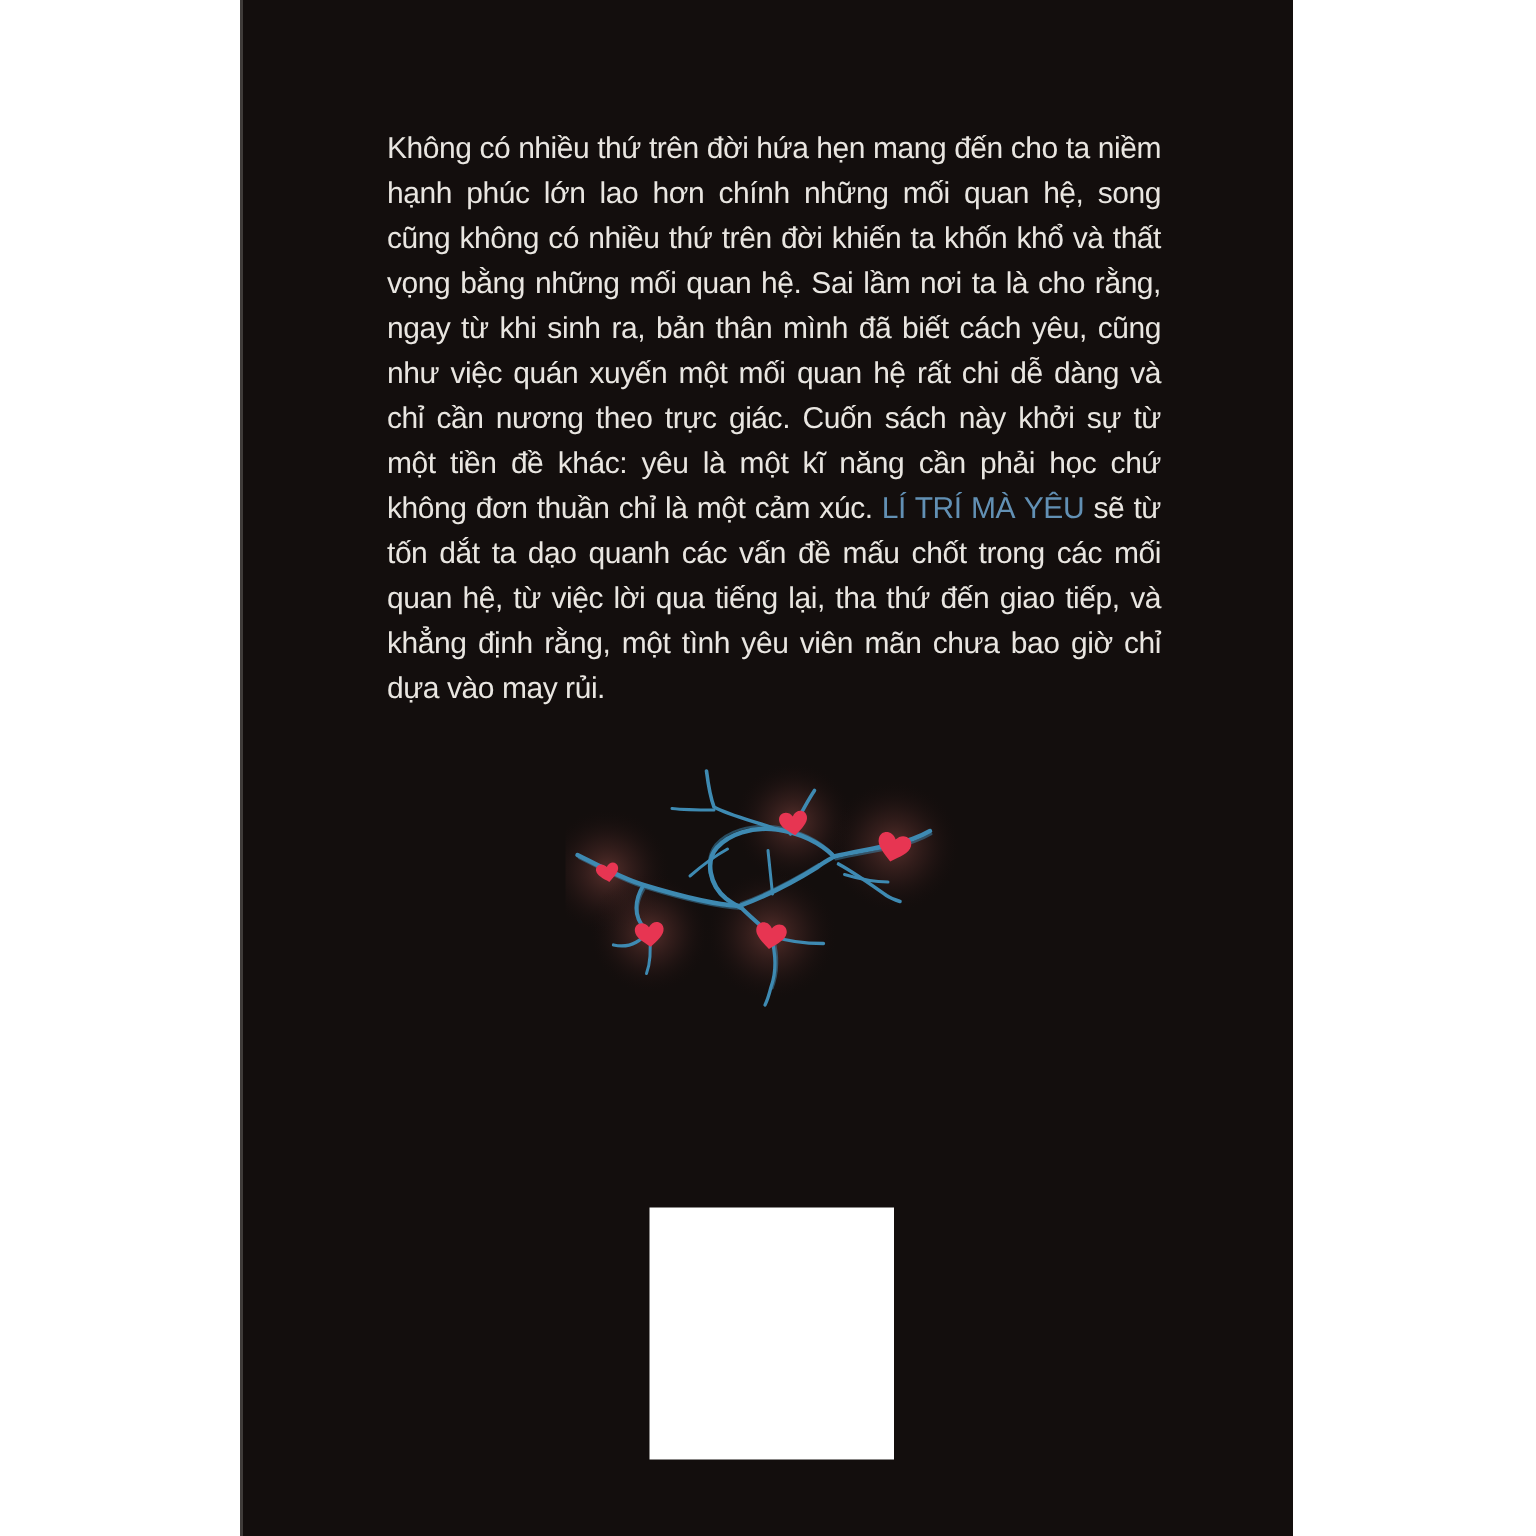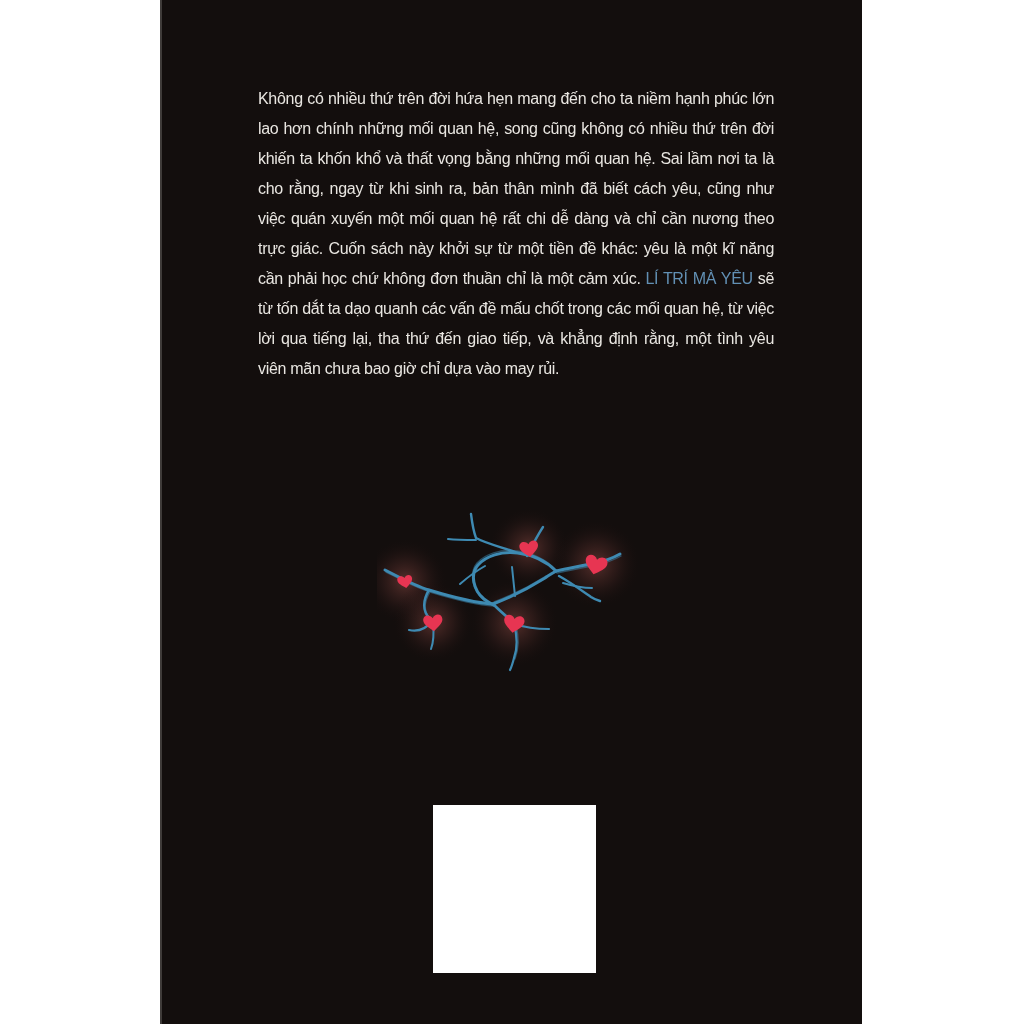--- a/index.html
+++ b/index.html
@@ -8,21 +8,21 @@
     overflow:hidden; font-family:"Liberation Sans", sans-serif;
   }
   .cover {
     position:absolute; left:160px; top:0; width:702px; height:1024px;
     background:#130e0d;
     border-left:2px solid #3f3b39;
     box-sizing:border-box;
   }
   .blurb {
     position:absolute; left:96px; top:84px; width:516px; margin:0;
-    font-size:16px; line-height:30px; font-weight:300;
+    font-size:20px; line-height:30px; font-weight:300;
     letter-spacing:-0.3px;
     color:#e9e6e1;
     text-align:justify; text-justify:inter-word;
   }
   .blurb .book-title { color:#6290b4; }
   .illus { position:absolute; left:215px; top:500px; width:290px; height:200px; }
   .barcode {
     position:absolute; left:271px; top:805px; width:163px; height:168px;
     background:#ffffff;
   }

